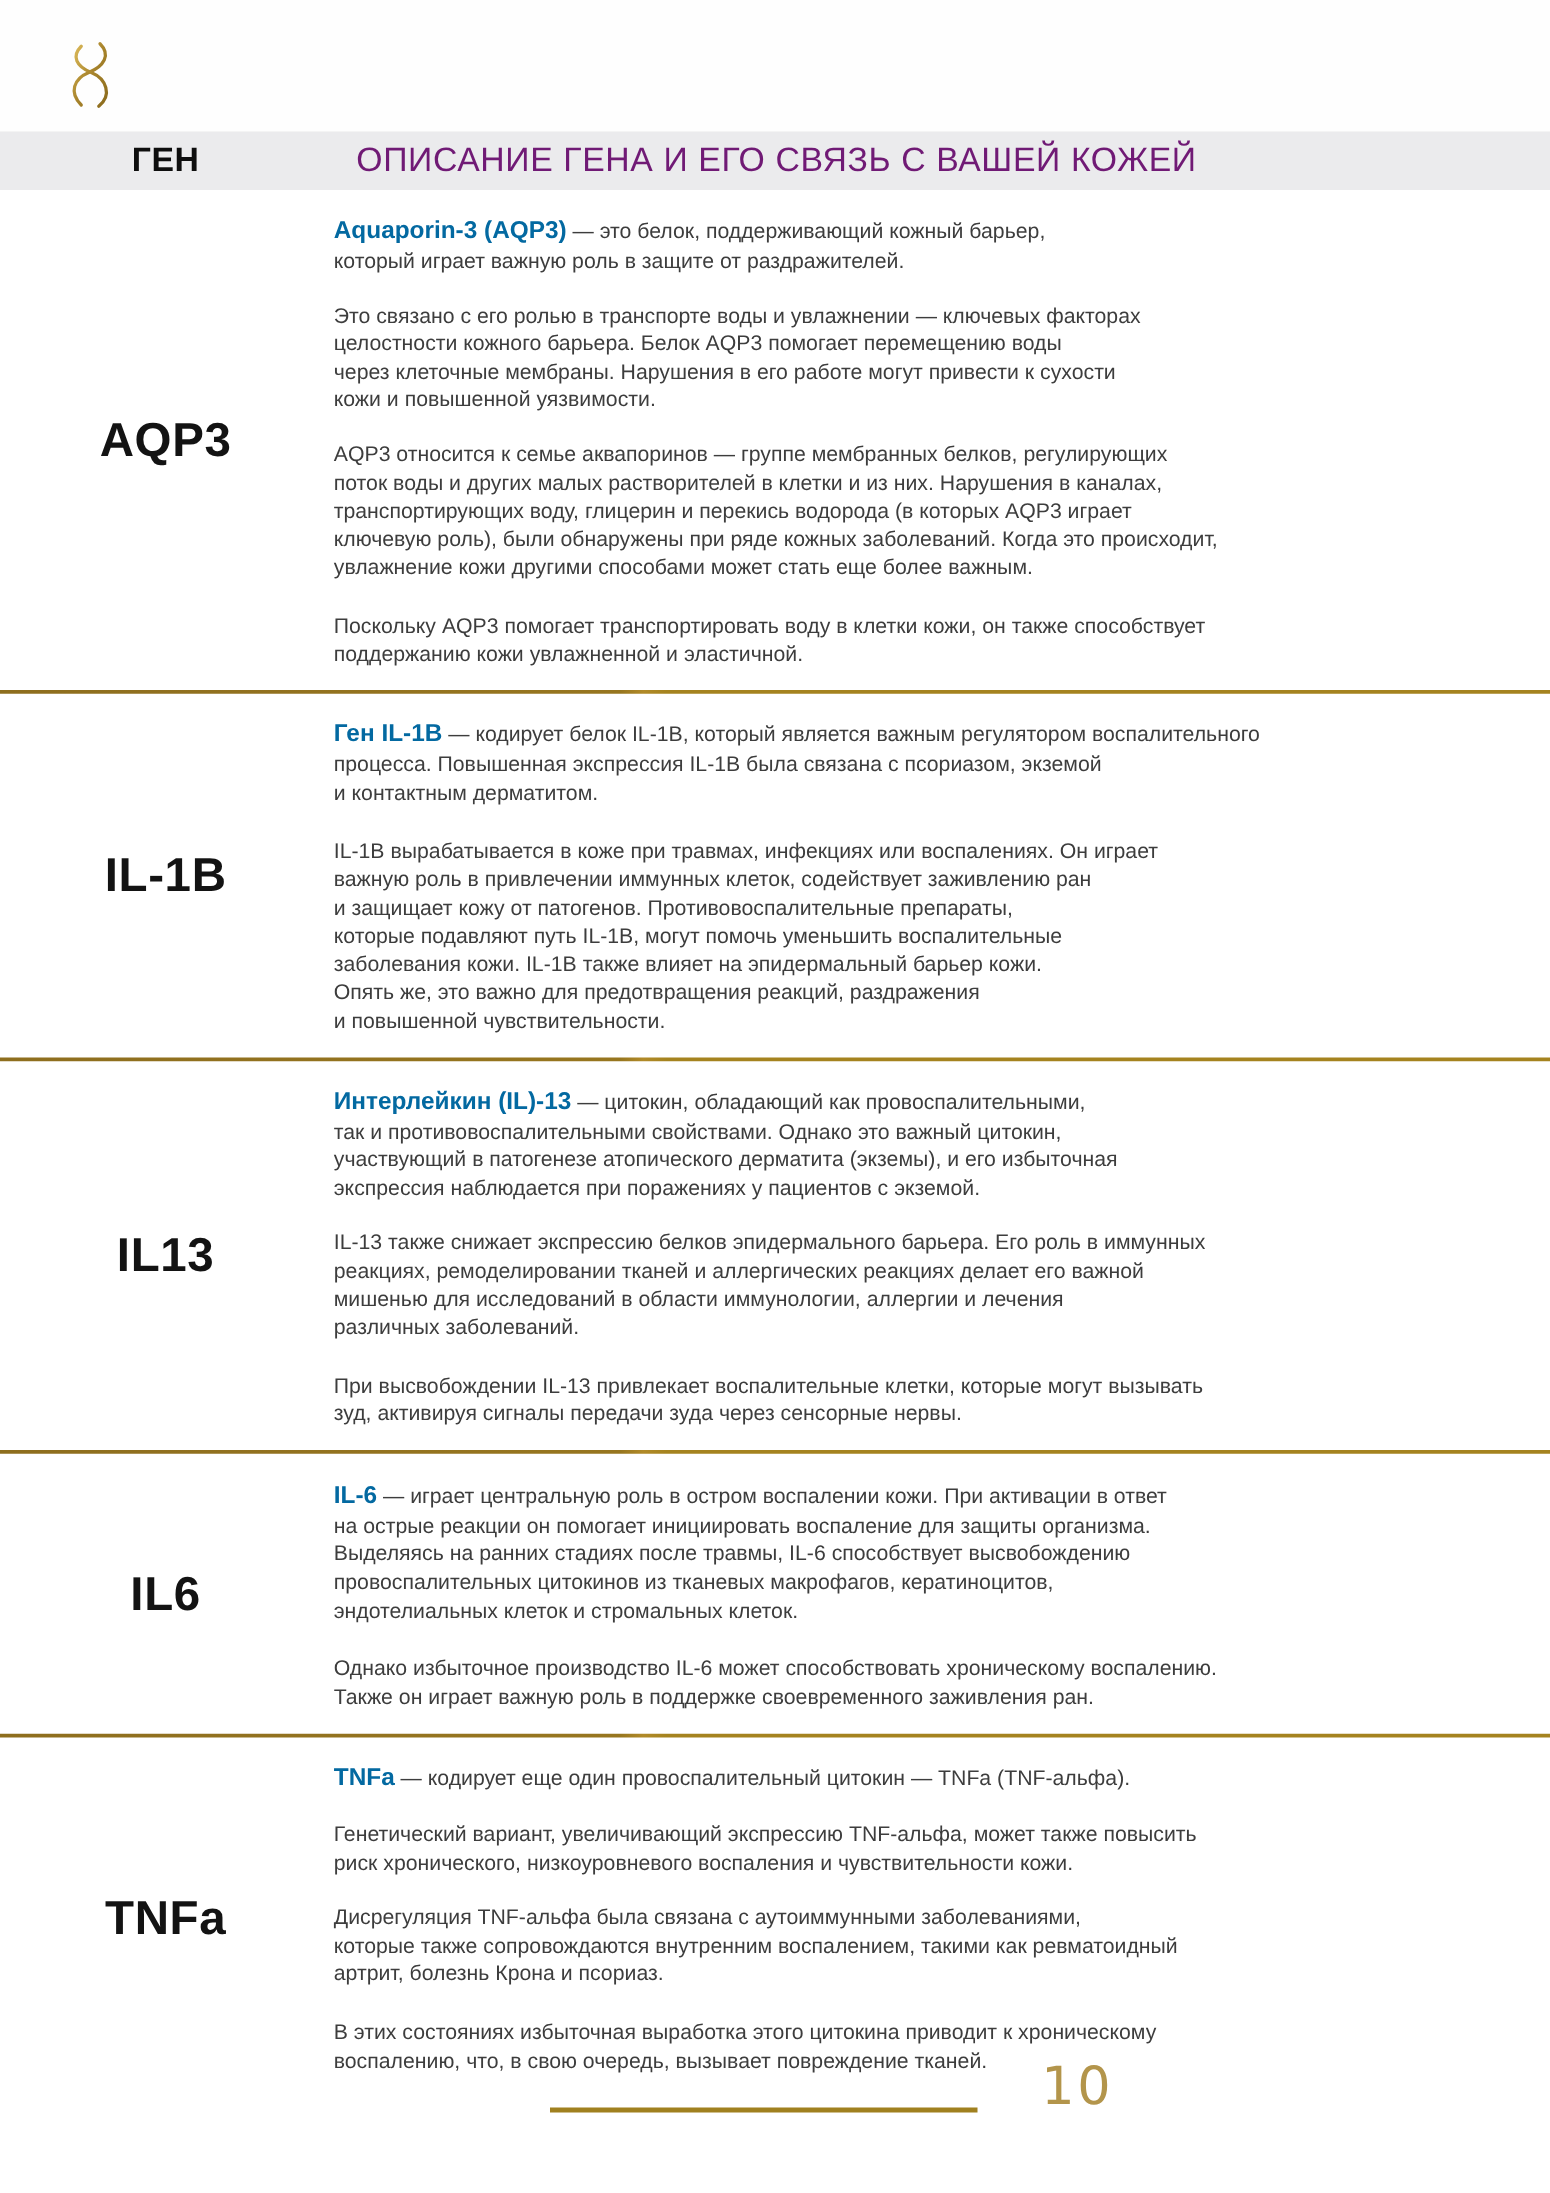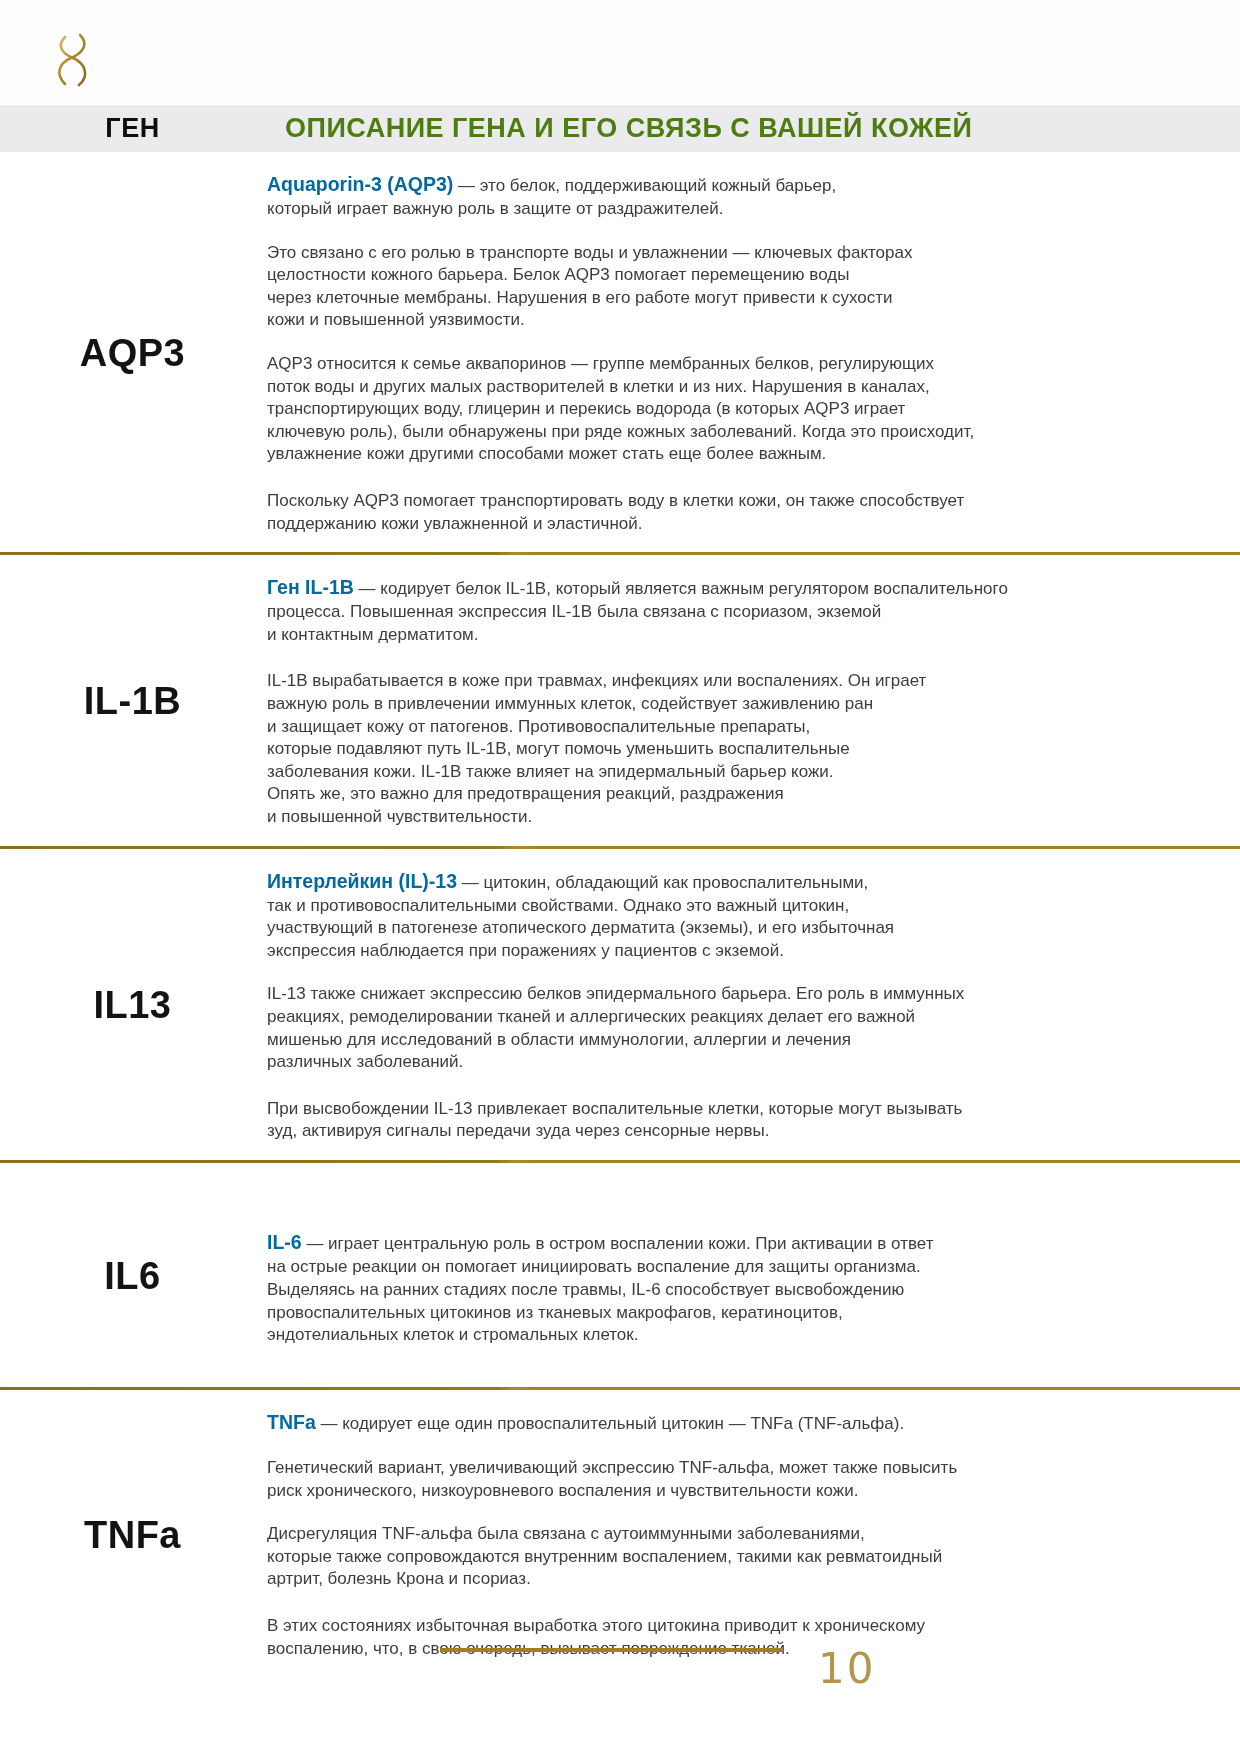--- a/index.html
+++ b/index.html
@@ -4,39 +4,39 @@
 <style>
   html,body{margin:0;padding:0;}
   body{
     width:1240px;height:1754px;background:#ffffff;position:relative;
     font-family:"Liberation Sans", sans-serif;overflow:hidden;
   }
   .top-strip{height:105px;position:relative;background:#fefefe;}
   .logo{position:absolute;left:52px;top:32px;width:40px;height:56px;}
   .header-bar{height:47px;background:#ebebed;display:flex;align-items:center;gap:20px;}
   .header-gene{flex:0 0 265px;text-align:center;font-weight:700;font-size:27px;color:#0e0e0e;letter-spacing:0.5px;}
-  .header-desc{font-weight:700;font-size:27px;color:#4d7c0f;letter-spacing:0.5px;}
+  .header-desc{font-weight:400;font-size:27px;color:#701a75;letter-spacing:0.5px;}
   .gene-row{display:flex;align-items:center;position:relative;}
   .gene-row::after{
     content:'';position:absolute;left:0;right:0;bottom:0;height:3px;
     background:linear-gradient(90deg,#8e6e1e 0%,#97761f 40%,#b18a28 41.5%,#a5831f 43%,#a5831f 100%);
   }
   .gene-row:last-child::after{display:none;}
   .gene-row:nth-child(1){min-height:401px;}
   .gene-row:nth-child(2){min-height:289px;}
   .gene-row:nth-child(3){min-height:308px;}
   .gene-row:nth-child(4){min-height:227px;}
   .gene-row:nth-child(5){min-height:263px;}
   .gene-col{flex:0 0 265px;display:flex;justify-content:center;align-items:center;
     font-size:38px;font-weight:700;color:#131313;letter-spacing:0.5px;}
   .desc-col{flex:1;padding:20px 140px 20px 2px;}
   .para{margin:0 0 21px;font-size:17px;line-height:1.33;color:#3d3d3d;white-space:pre-line;}
   .para:last-child{margin-bottom:0;margin-top:24px;}
   .lead{font-weight:700;color:#0369a1;font-size:19.5px;}
-  .footer{position:absolute;left:0;top:1648px;width:100%;display:flex;align-items:flex-start;}
+  .footer{position:absolute;left:0;top:1648px;width:100%;display:flex;align-items:flex-end;gap:15px;}
   .footer-line{margin-left:440px;width:342px;height:4px;background:#a0801f;flex:0 0 auto;}
   .footer-num{margin-left:36px;font-size:42px;color:#b3954b;font-weight:400;
     font-family:"DejaVu Sans", sans-serif;letter-spacing:2px;line-height:1;}
 </style>
 </head>
 <body>
 
 <div class="top-strip">
   <svg class="logo" viewBox="0 0 40 56" xmlns="http://www.w3.org/2000/svg">
     <defs>
@@ -116,20 +116,22 @@
   </div>
 
   <div class="gene-row">
     <div class="gene-col">IL6</div>
     <div class="desc-col">
           <p class="para"><span class="lead">IL-6</span> — играет центральную роль в остром воспалении кожи. При активации в ответ
 на острые реакции он помогает инициировать воспаление для защиты организма.
 Выделяясь на ранних стадиях после травмы, IL-6 способствует высвобождению
 провоспалительных цитокинов из тканевых макрофагов, кератиноцитов,
 эндотелиальных клеток и стромальных клеток.</p>
+          <p class="para">Однако избыточное производство IL-6 может способствовать хроническому воспалению.
+Также он играет важную роль в поддержке своевременного заживления ран.</p>
         </div>
   </div>
 
   <div class="gene-row">
     <div class="gene-col">TNFa</div>
     <div class="desc-col">
           <p class="para"><span class="lead">TNFa</span> — кодирует еще один провоспалительный цитокин — TNFa (TNF-альфа).</p>
           <p class="para">Генетический вариант, увеличивающий экспрессию TNF-альфа, может также повысить
 риск хронического, низкоуровневого воспаления и чувствительности кожи.</p>
           <p class="para">Дисрегуляция TNF-альфа была связана с аутоиммунными заболеваниями,

